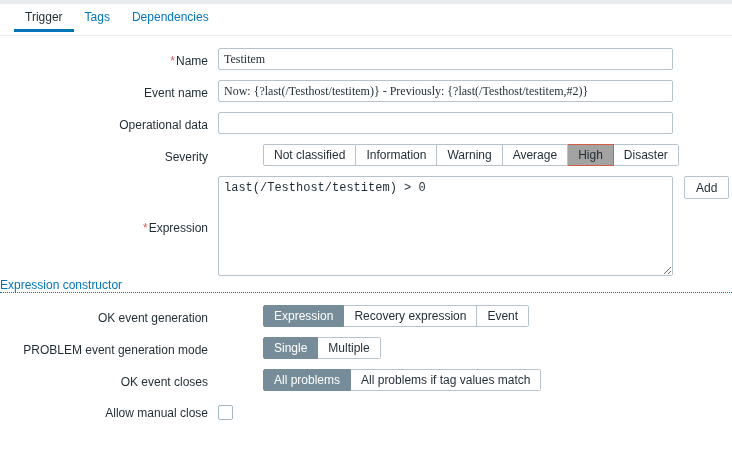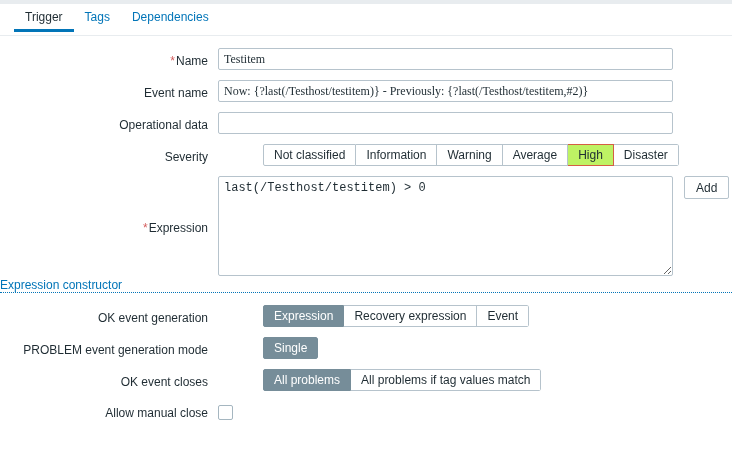--- a/index.html
+++ b/index.html
@@ -156,21 +156,21 @@
   .seg-item:last-child {
     border-top-right-radius: 2px;
     border-bottom-right-radius: 2px;
   }
   .seg-item.selected {
     background: #768d99;
     border-color: #768d99;
     color: #ffffff;
   }
   .seg-item.sev-high {
-    background: #bef264;
+    background: #a3a3a3;
     border-color: #d45e45;
     color: #1f2c33;
   }
 
   
   .btn {
     font-family: "Liberation Sans", sans-serif;
     font-size: 12px;
     line-height: 20px;
     height: 23px;
@@ -305,20 +305,21 @@
     </div>
   </div>
 
   <div class="row">
     <div class="row-label">
       <span>PROBLEM event generation mode</span>
     </div>
     <div class="row-field">
       <div class="seg">
         <div class="seg-item selected">Single</div>
+        <div class="seg-item">Multiple</div>
       </div>
     </div>
   </div>
 
   <div class="row">
     <div class="row-label">
       <span>OK event closes</span>
     </div>
     <div class="row-field">
       <div class="seg">

